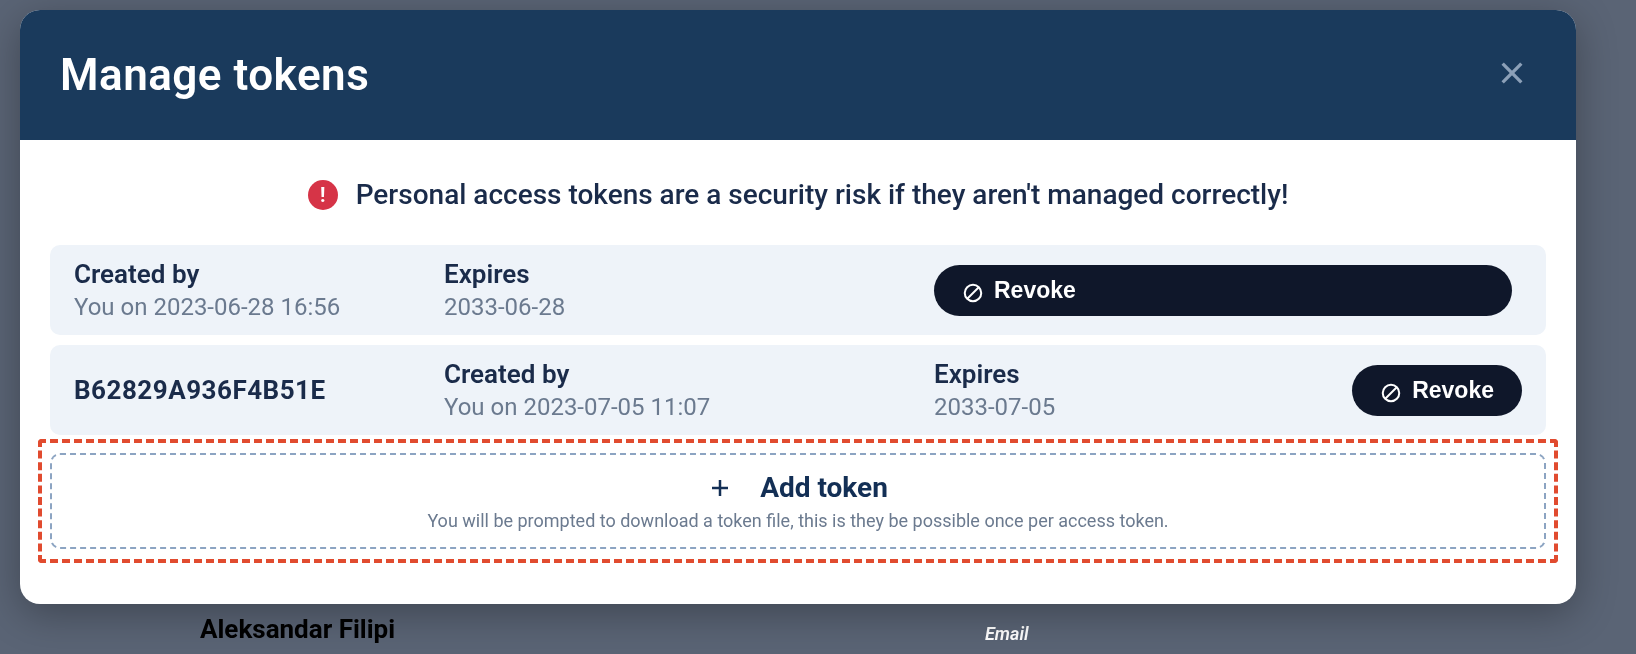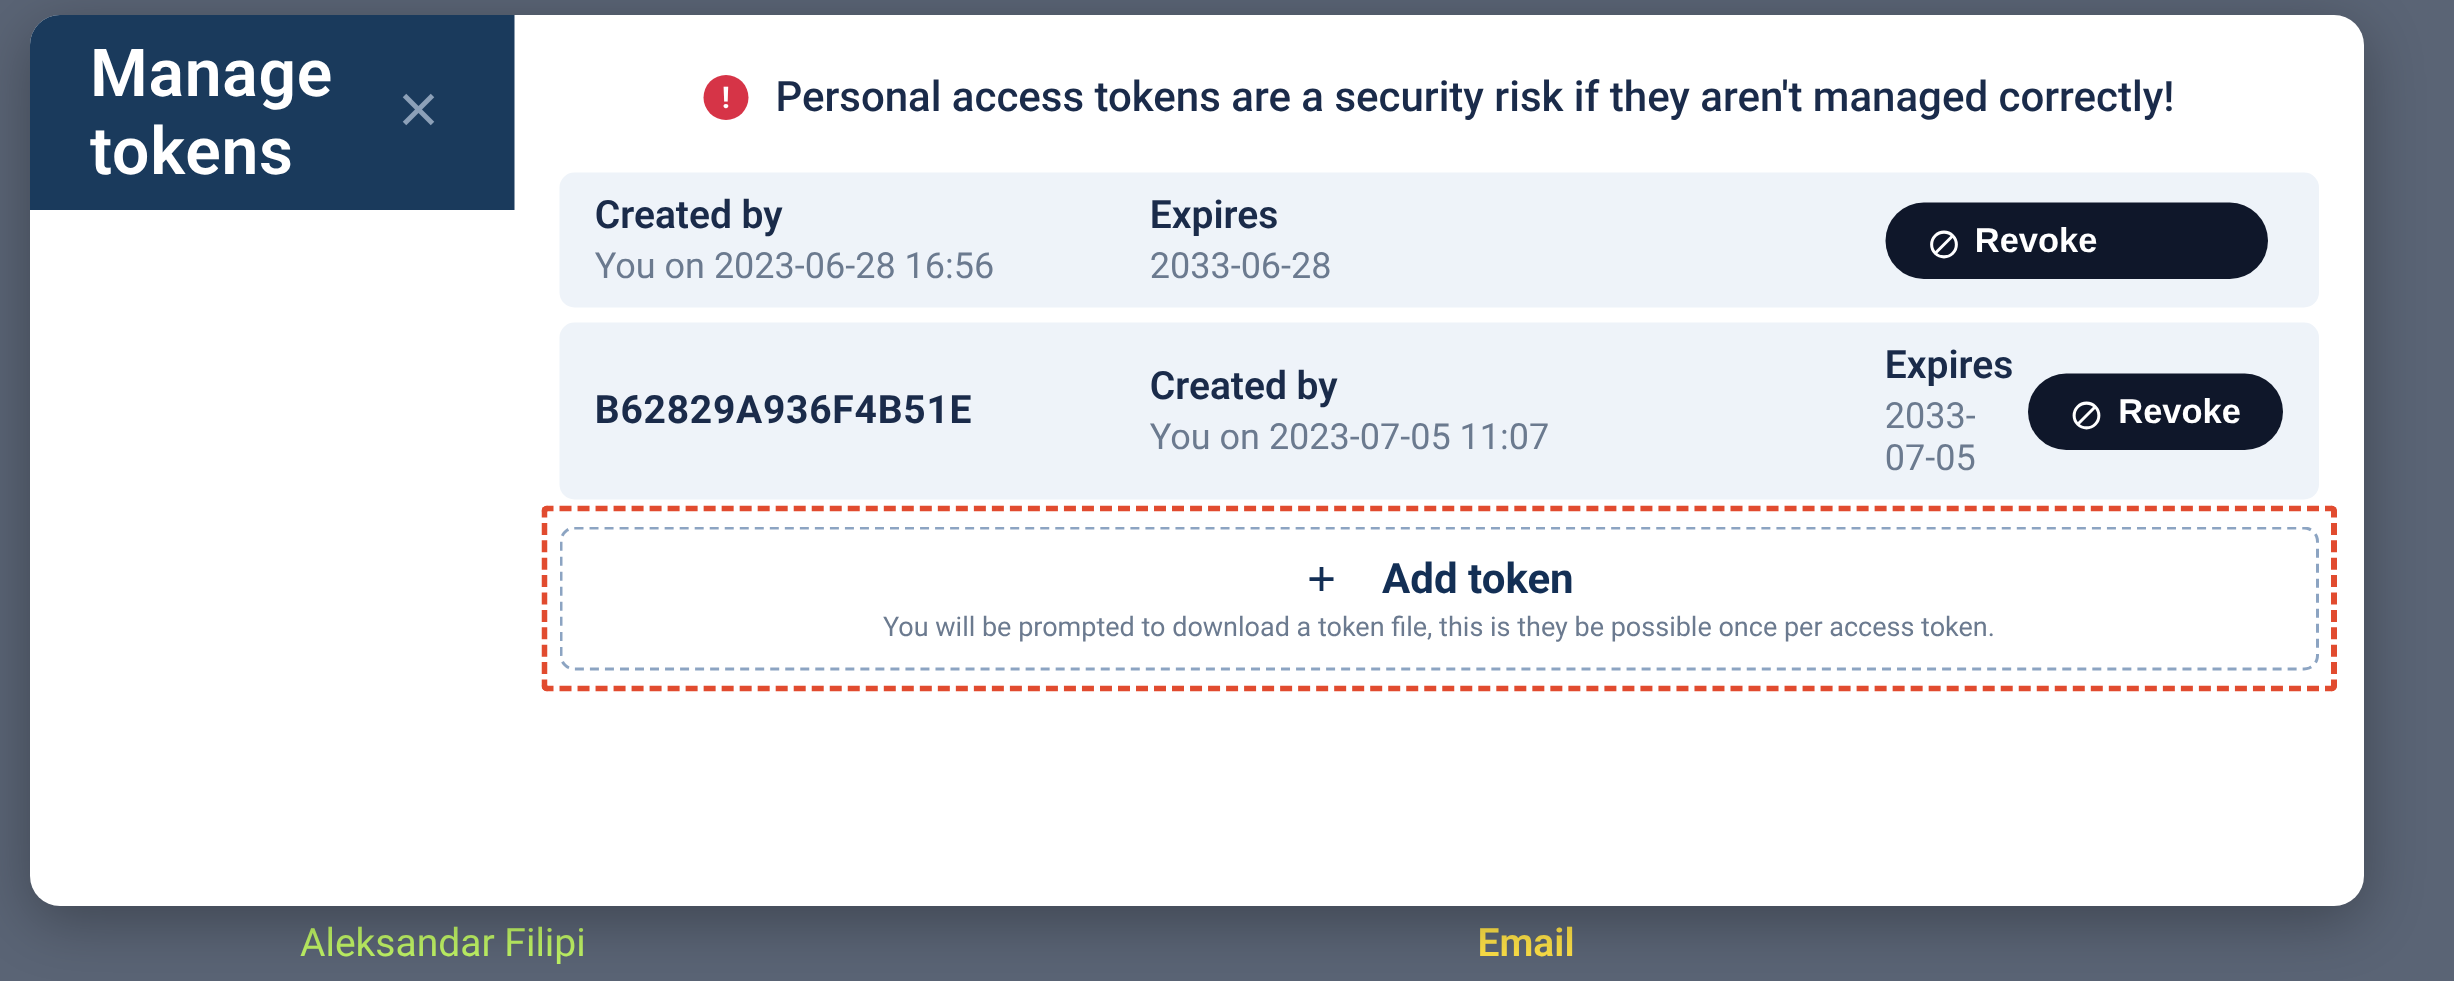--- a/index.html
+++ b/index.html
@@ -17,43 +17,44 @@
   }
   .backdrop {
     position: absolute;
     inset: 0;
     background: #5a6475;
   }
   .backdrop-hint {
     position: absolute;
     left: 200px;
     bottom: 10px;
-    color: #bef264;
+    color: #000000;
     font-size: 26px;
-    font-weight: 400;
+    font-weight: 700;
   }
   .backdrop-hint2 {
     position: absolute;
     left: 985px;
     bottom: 10px;
-    color: #fde047;
-    font-size: 26px;
-    font-weight: 600;
+    color: #ffffff;
+    font-size: 18px;
+    font-weight: 600;
+    font-style: italic;
   }
   .modal {
     position: absolute;
     left: 20px;
     top: 10px;
     right: 60px;
     bottom: 50px;
     background: #ffffff;
     border-radius: 20px;
     overflow: hidden;
     display: flex;
-    flex-direction: row;
+    flex-direction: column;
     box-shadow: 0 10px 40px rgba(0,0,0,0.3);
   }
   .modal-header {
     background: #1a3a5c;
     color: #ffffff;
     padding: 30px 40px;
     display: flex;
     align-items: center;
     justify-content: space-between;
     height: 130px;

